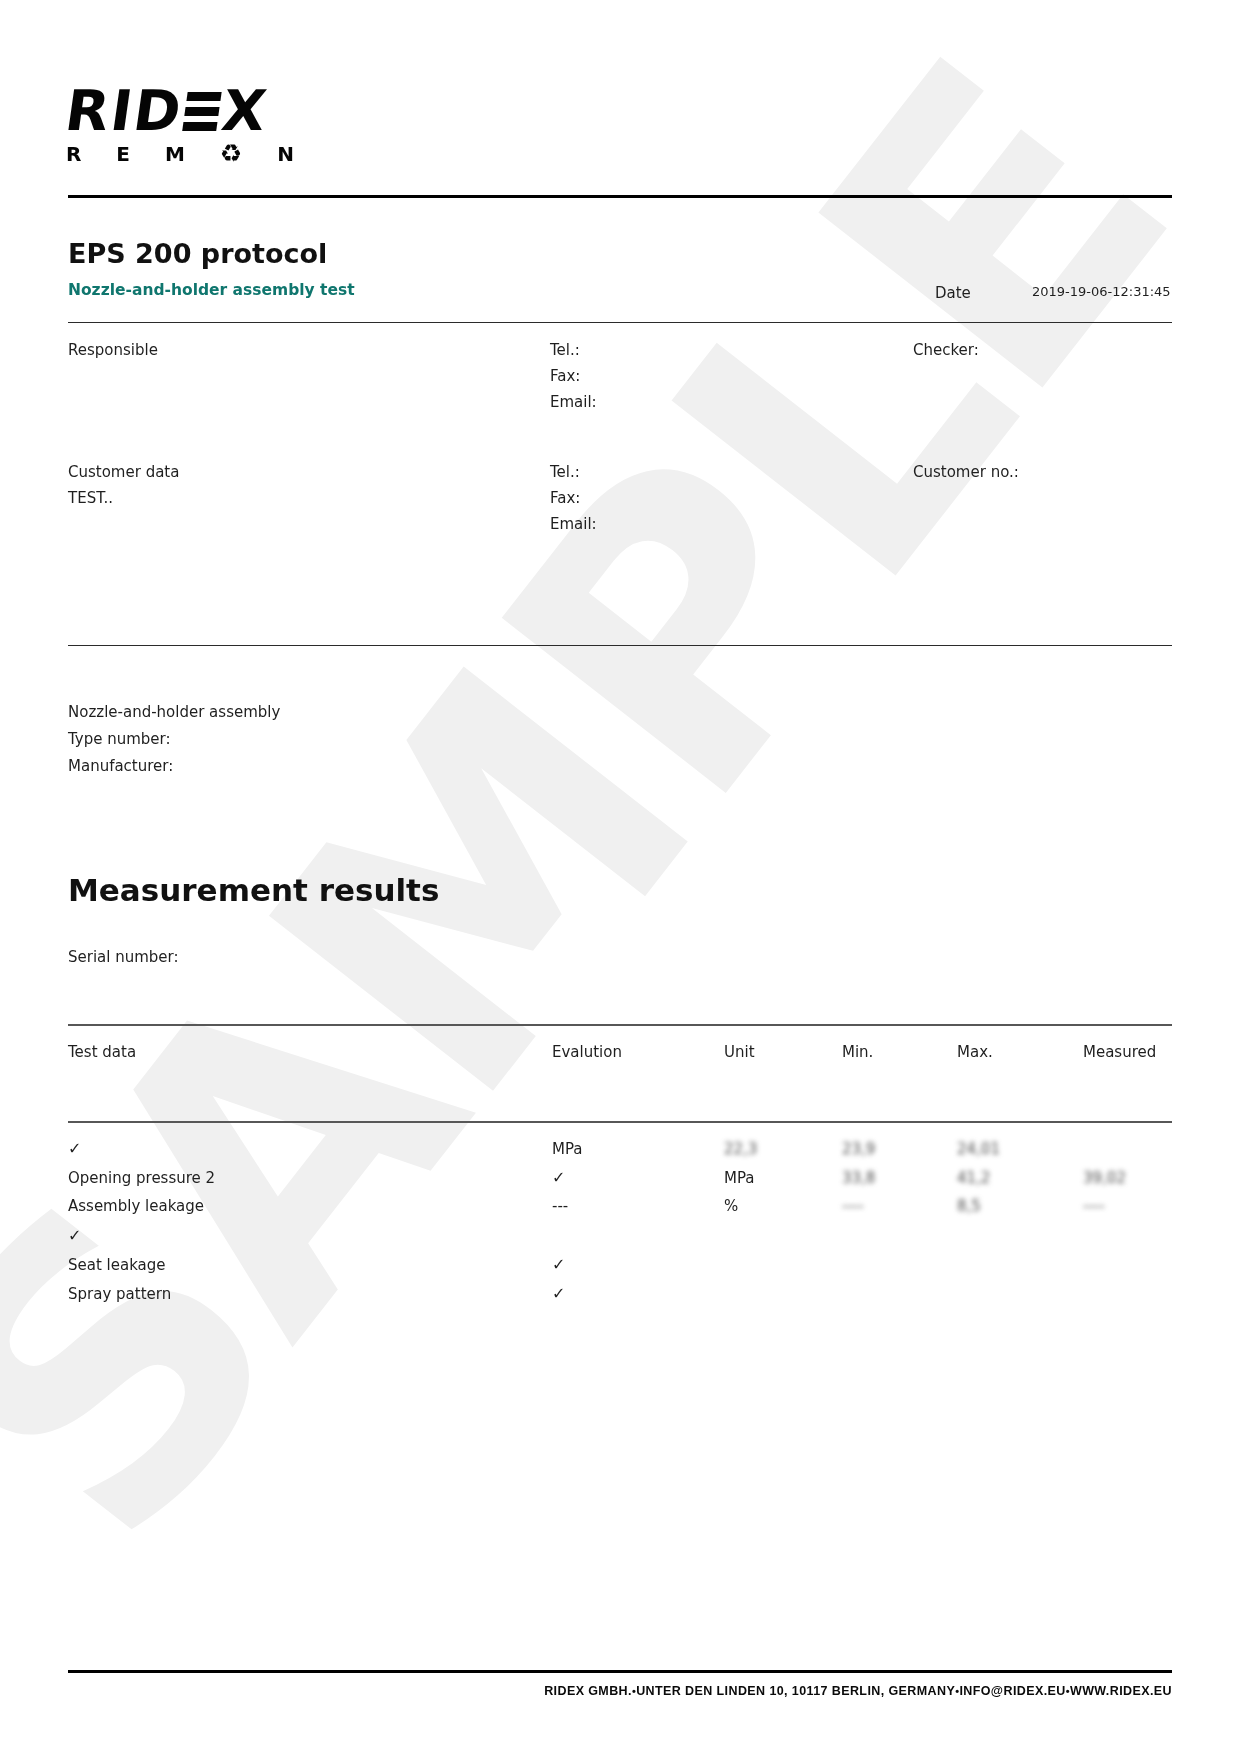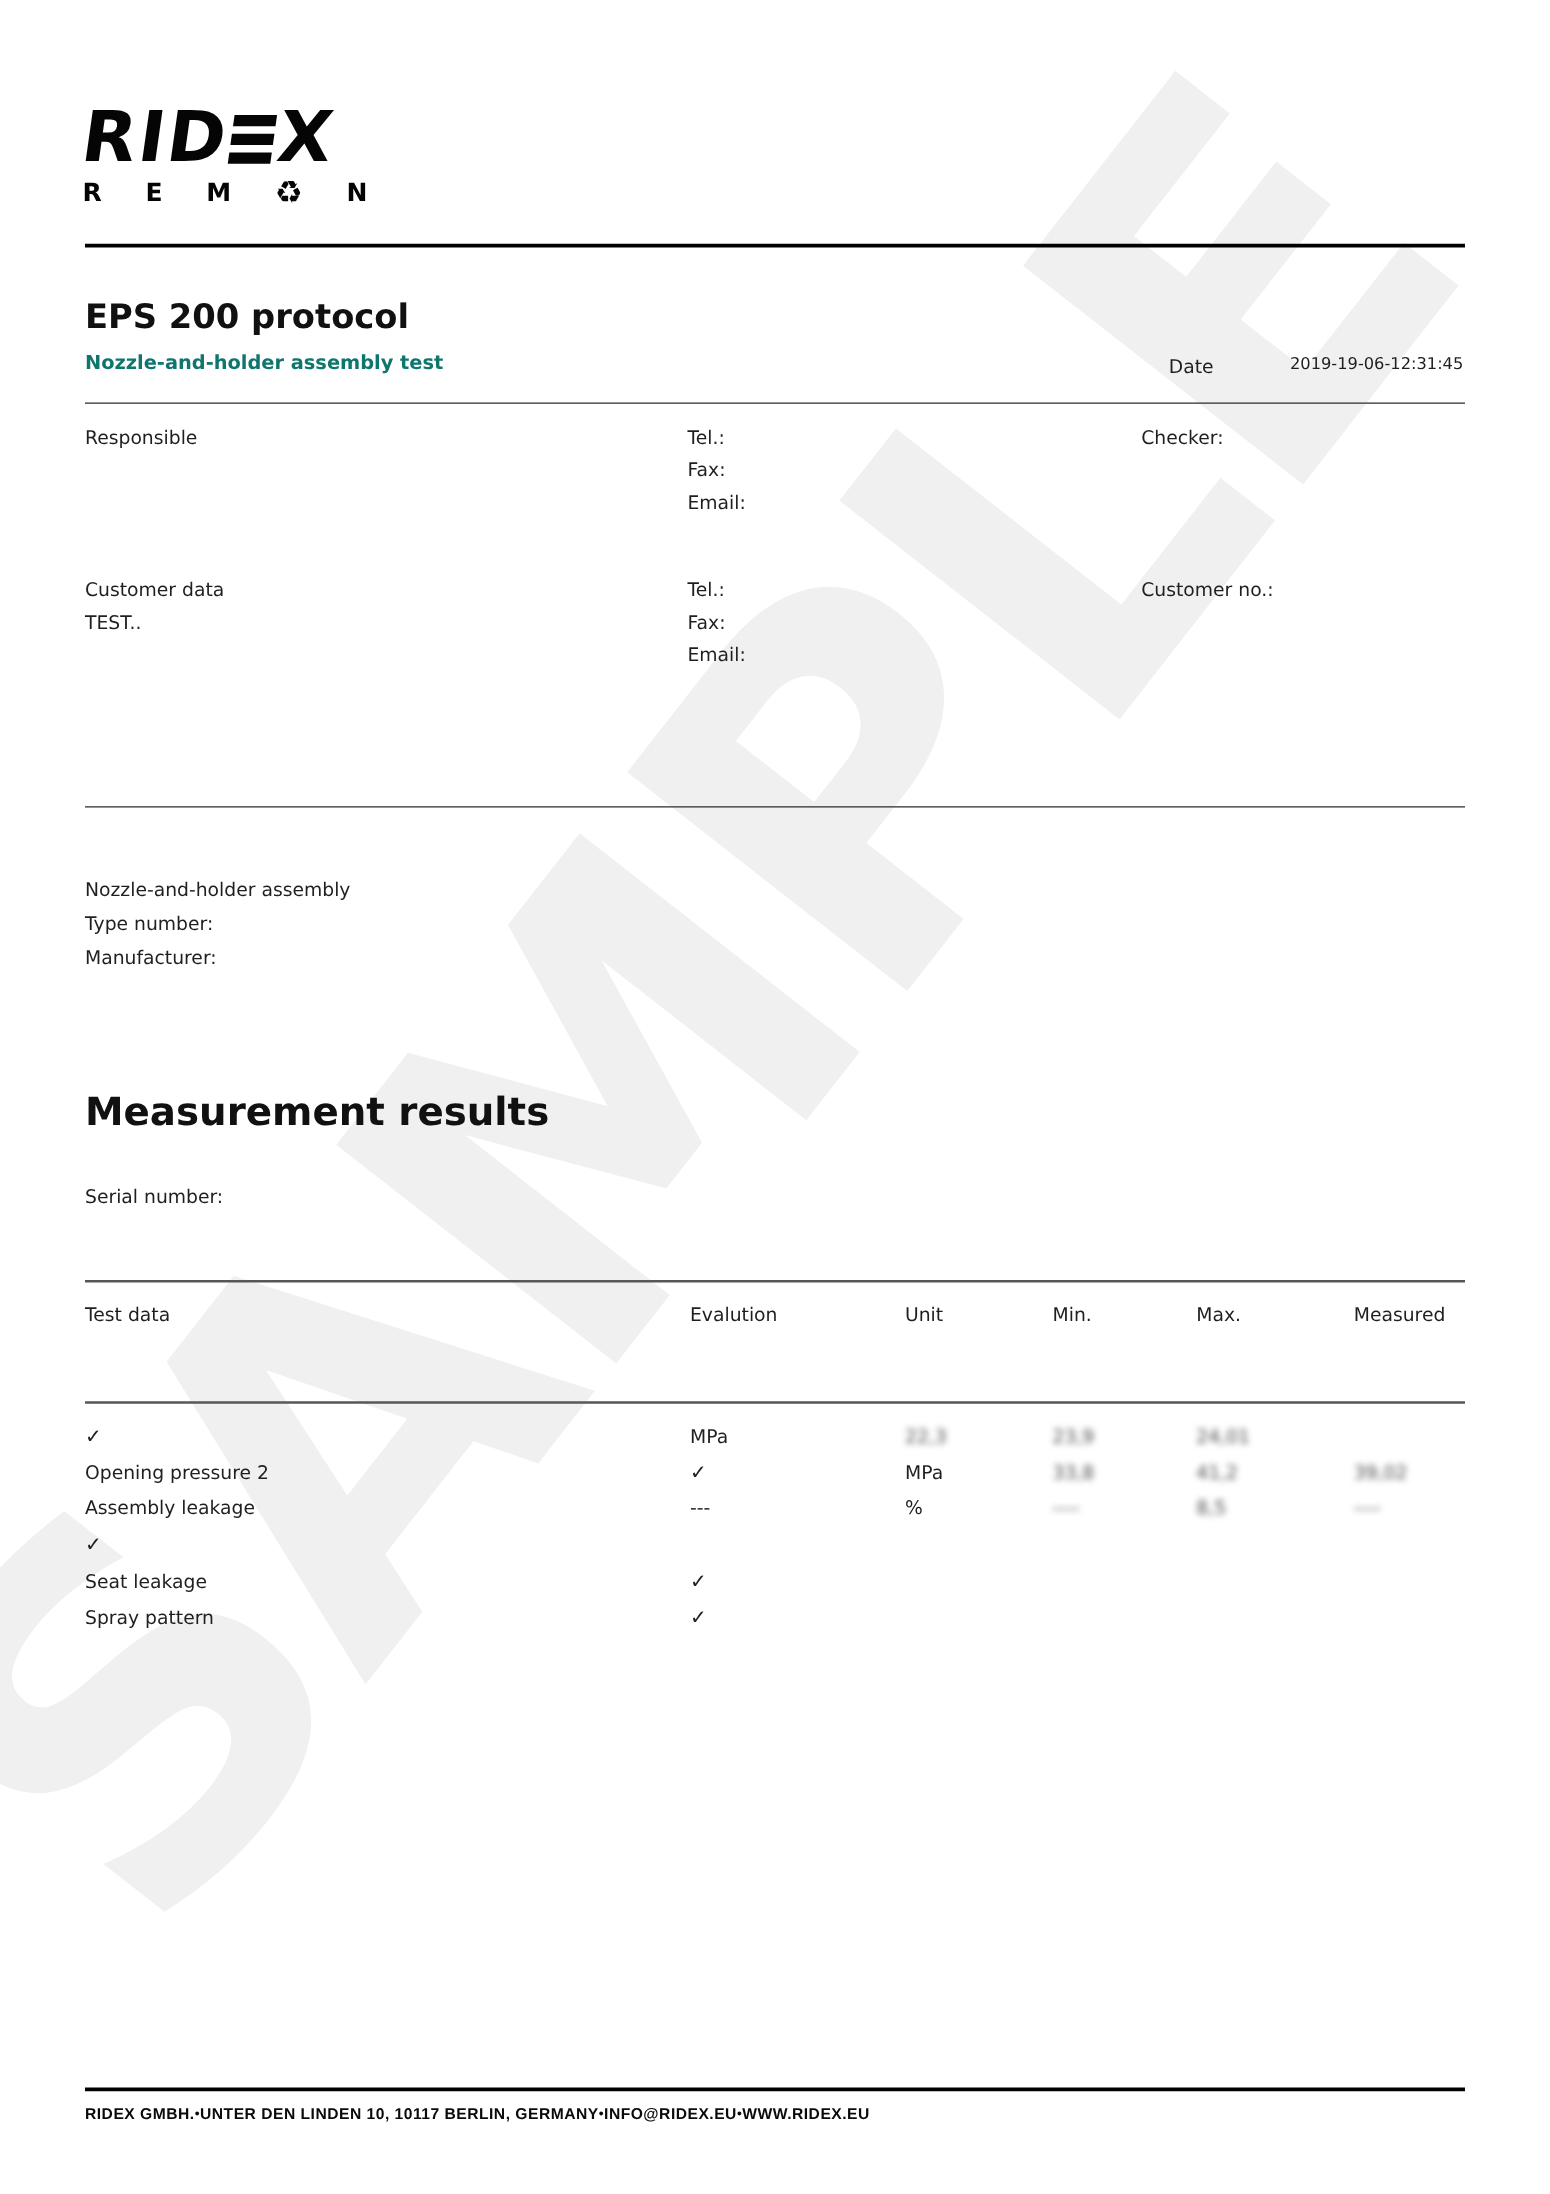--- a/index.html
+++ b/index.html
@@ -63,21 +63,21 @@
   .mtable.headerrow { top:1043px; }
   .mtable.bodyrows  { top:1139px; }
   .bodyrows .mrow { height:29px; }
   .cell { text-align:left; }
   .check { font-size:16px; }
   .blurred { filter:blur(2.6px); color:#4a4a4a; }
 
   
   .footer-row {
     position:absolute; left:68px; top:1684px; width:1104px;
-    display:flex; justify-content:flex-start; align-items:center;
+    display:flex; justify-content:flex-end; align-items:center;
     font-size:12.5px; font-weight:bold; letter-spacing:0.4px; color:#0a0a0a;
     font-family:"Liberation Sans","DejaVu Sans",sans-serif;
   }
   .bullet { font-size:11px; }
 </style>
 </head>
 <body>
 
 <div class="page">
 

